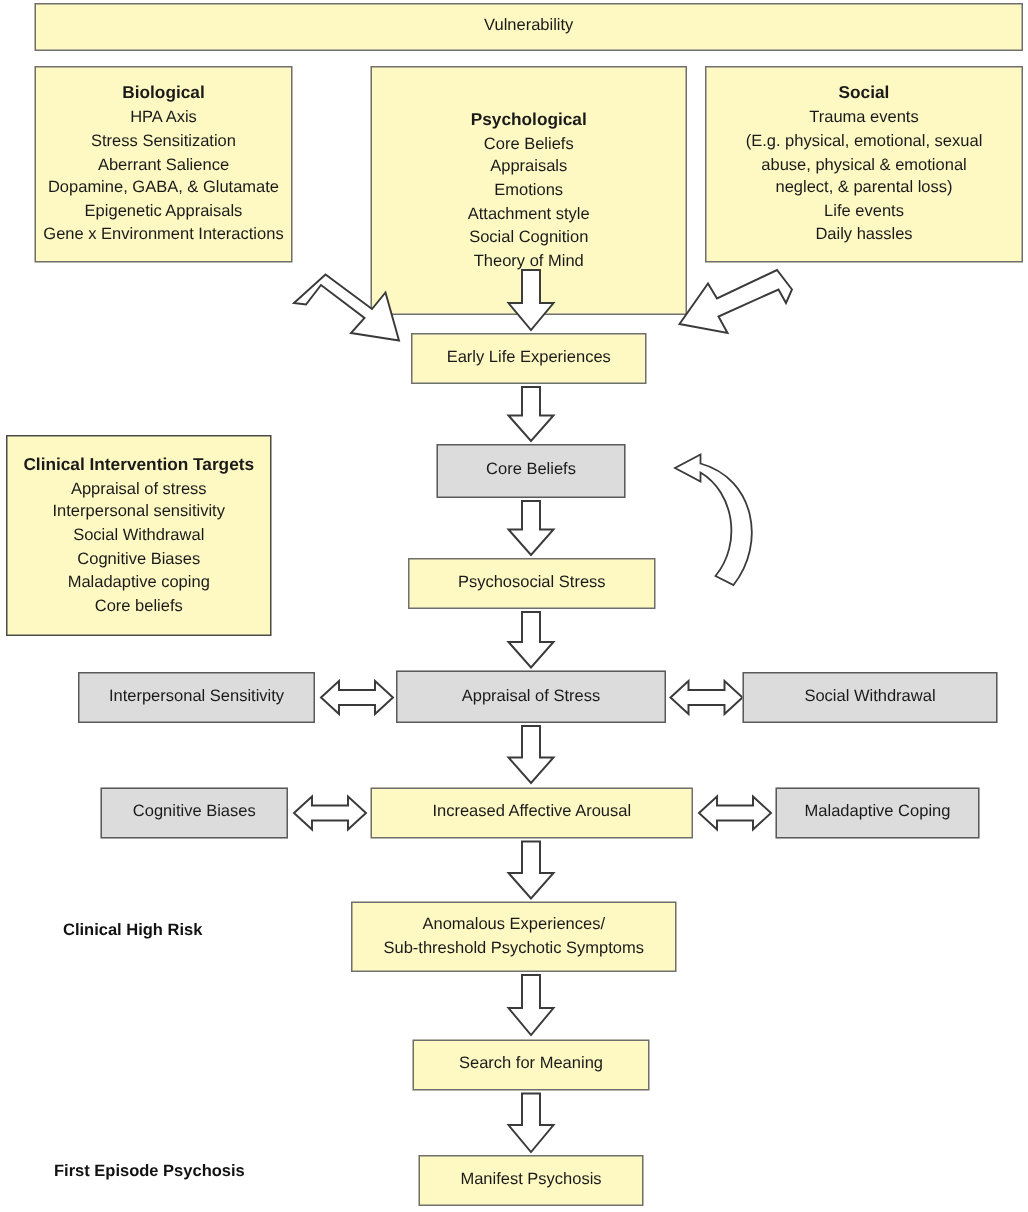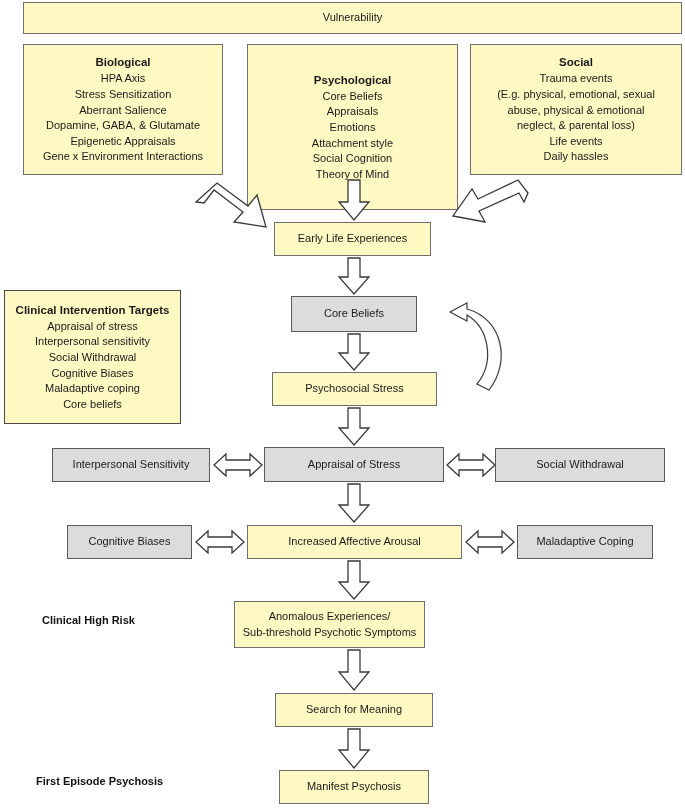--- a/index.html
+++ b/index.html
@@ -81,21 +81,21 @@
 </style>
 </head>
 <body>
 
 <div id="canvas">
 
   <div class="box" style="left:23px; top:2px; width:659px; height:32px;">
     <span class="ln">Vulnerability</span>
   </div>
 
-  <div class="box" style="left:23px; top:44px; width:200px; height:131px;">
+  <div class="box" style="left:23px; top:44px; width:172px; height:131px;">
     <span class="hdr">Biological</span>
     <span class="ln">HPA Axis</span>
     <span class="ln">Stress Sensitization</span>
     <span class="ln">Aberrant Salience</span>
     <span class="ln">Dopamine, GABA, &amp; Glutamate</span>
     <span class="ln">Epigenetic Appraisals</span>
     <span class="ln">Gene x Environment Interactions</span>
   </div>
 
   <div class="box" style="left:247px; top:44px; width:211px; height:166px;">
@@ -215,21 +215,21 @@
   <div class="box shaded" style="left:517px; top:525px; width:136px; height:34px;">
     <span class="ln">Maladaptive Coping</span>
   </div>
 
   <svg class="arrow-svg" style="left:337px; top:561px;" width="34" height="40" viewBox="0 0 34 40">
     <polygon class="arrow-shape" points="11,0 23,0 23,21 32,21 17,38 2,21 11,21"></polygon>
   </svg>
 
   <div class="stage-label" style="left:42px; top:614px;">Clinical High Risk</div>
 
-  <div class="box" style="left:234px; top:601px; width:191px; height:47px;">
+  <div class="box" style="left:234px; top:601px; width:217px; height:47px;">
     <span class="ln">Anomalous Experiences/</span>
     <span class="ln">Sub-threshold Psychotic Symptoms</span>
   </div>
 
   <svg class="arrow-svg" style="left:337px; top:650px;" width="34" height="42" viewBox="0 0 34 42">
     <polygon class="arrow-shape" points="11,0 23,0 23,22 32,22 17,40 2,22 11,22"></polygon>
   </svg>
 
   <div class="box" style="left:275px; top:693px; width:158px; height:34px;">
     <span class="ln">Search for Meaning</span>

